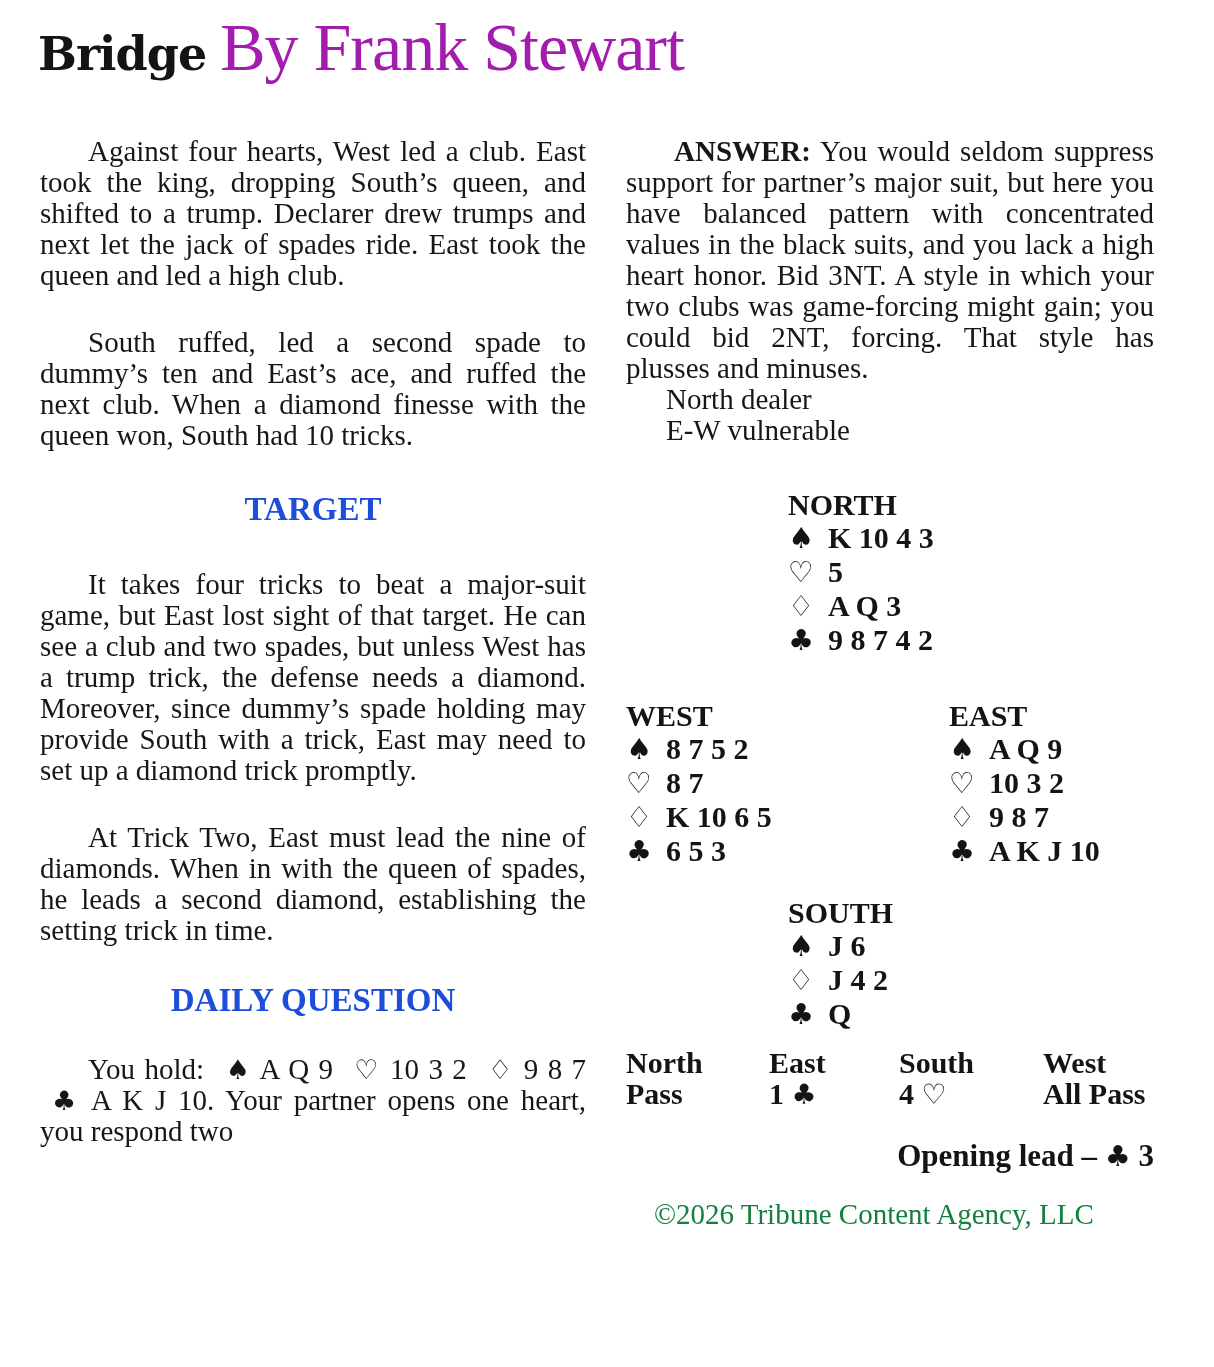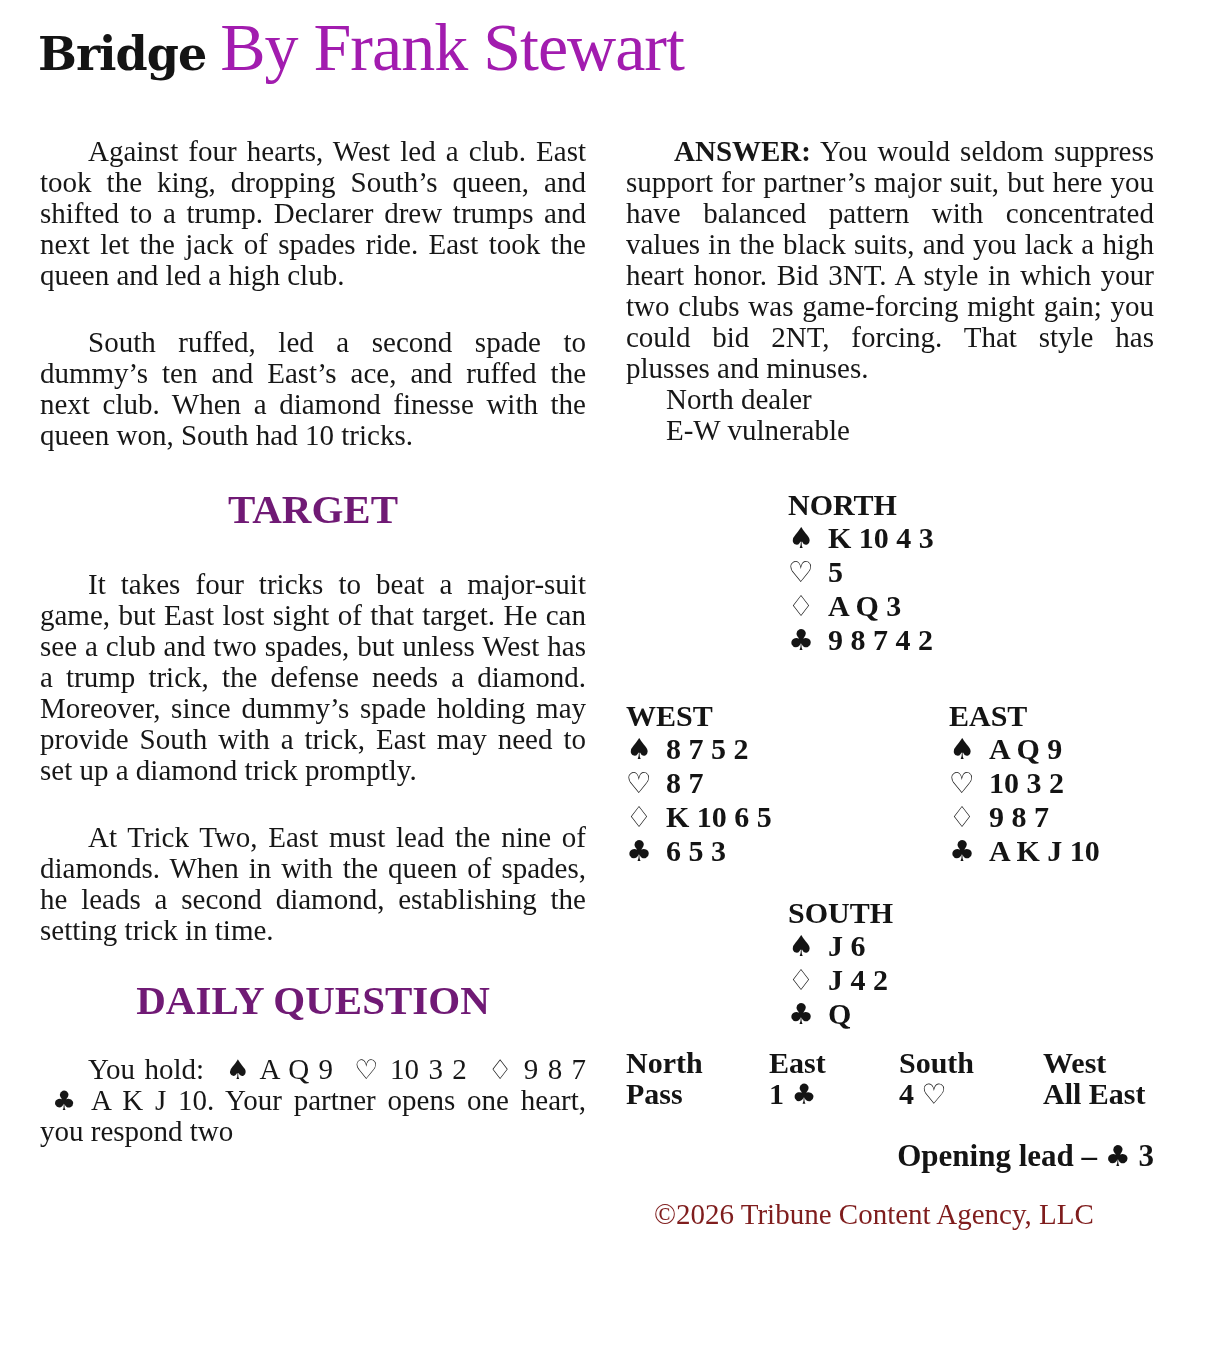--- a/index.html
+++ b/index.html
@@ -23,21 +23,21 @@
   .col-right{position:absolute;left:626px;top:100px;width:528px;}
   p.body-p{
     margin:0;font-size:29px;line-height:31px;
     text-align:justify;color:#171717;
   }
   p.ind{text-indent:48px;margin-top:36px;}
   p.ind-big{text-indent:65px;}
   .answer-label{font-weight:bold;}
   h2.section-head{
     margin:40px 0 42px 0;text-align:center;
-    font-size:41px;line-height:36px;font-weight:bold;color:#701a75;
+    font-size:33px;line-height:36px;font-weight:bold;color:#1d4ed8;
   }
   h2.dq{margin:36px 0 36px 0;}
   .dealer-line{font-size:29px;line-height:31px;padding-left:40px;text-align:left;}
   
   .suit{font-family:"DejaVu Sans",sans-serif;}
   .inline-suit{font-size:27px;}
   .sgap{margin-left:12px;}
   
   .hand{font-weight:bold;font-size:30px;line-height:33px;color:#141414;}
   .hand-label{font-weight:bold;}
@@ -46,21 +46,21 @@
   .we-wrap{display:flex;margin-top:42px;}
   .hand-west{width:323px;}
   .hand-south{margin:28px 0 0 162px;}
   
   .bid-table{margin-top:16px;font-weight:bold;font-size:30px;line-height:31px;color:#141414;}
   .bid-row{display:grid;grid-template-columns:143px 130px 144px 1fr;}
   .bid-row .suit{font-size:28px;}
   
   .opening-lead{margin-top:28px;font-weight:bold;font-size:31px;line-height:36px;color:#141414;text-align:right;}
   .opening-lead .suit{font-size:29px;}
-  .copyright{margin-top:24px;padding-left:28px;font-size:29px;line-height:32px;color:#7f1d1d;}
+  .copyright{margin-top:24px;padding-left:28px;font-size:29px;line-height:32px;color:#15803d;}
 </style>
 </head>
 <body>
 
 <div class="masthead">
   <span class="mast-title">Bridge</span><span class="mast-byline">By Frank Stewart</span>
 </div>
 
 <div class="col-left">
   <p class="body-p ind">Against four hearts, West led a club. East took the king, dropping South’s queen, and shifted to a trump. Declarer drew trumps and next let the jack of spades ride. East took the queen and led a high club.</p>
@@ -117,20 +117,20 @@
     <div class="bid-row">
       <span>North</span>
       <span>East</span>
       <span>South</span>
       <span>West</span>
     </div>
     <div class="bid-row">
       <span>Pass</span>
       <span><span>1 </span><span class="suit">♣</span></span>
       <span><span>4 </span><span class="suit">♡</span></span>
-      <span>All East</span>
+      <span>All Pass</span>
     </div>
   </div>
 
   <div class="opening-lead"><span>Opening lead – </span><span class="suit">♣</span> <span>3</span></div>
 
   <div class="copyright">©2026 Tribune Content Agency, LLC</div>
 </div>
 
 </body></html>

